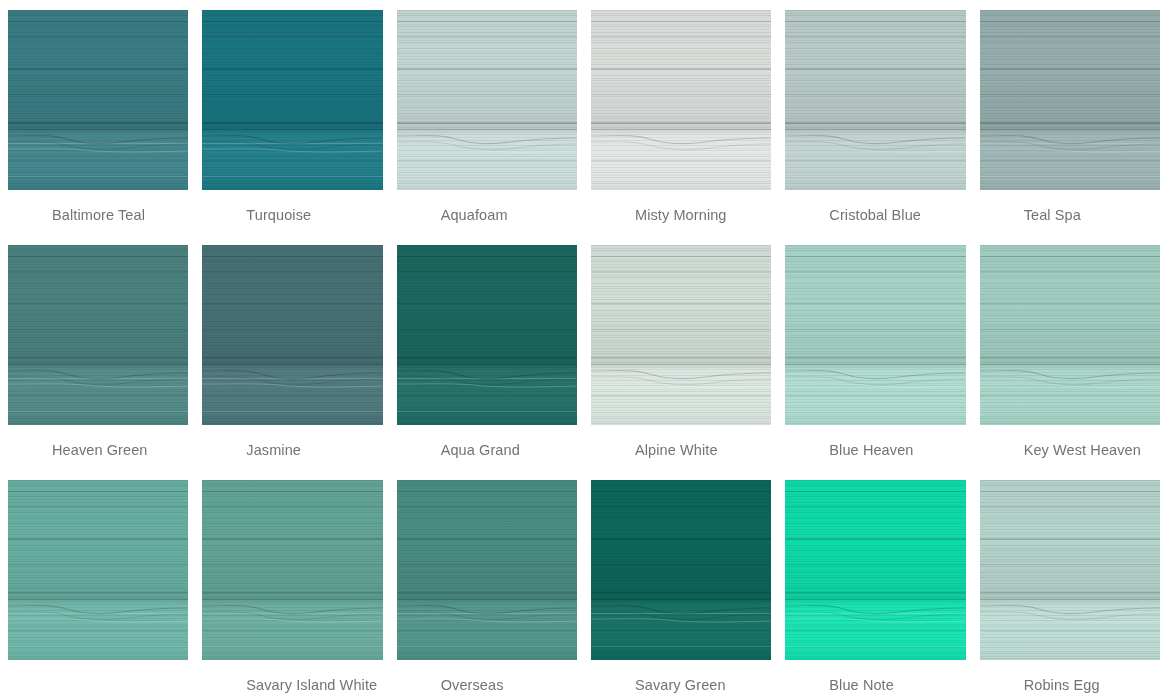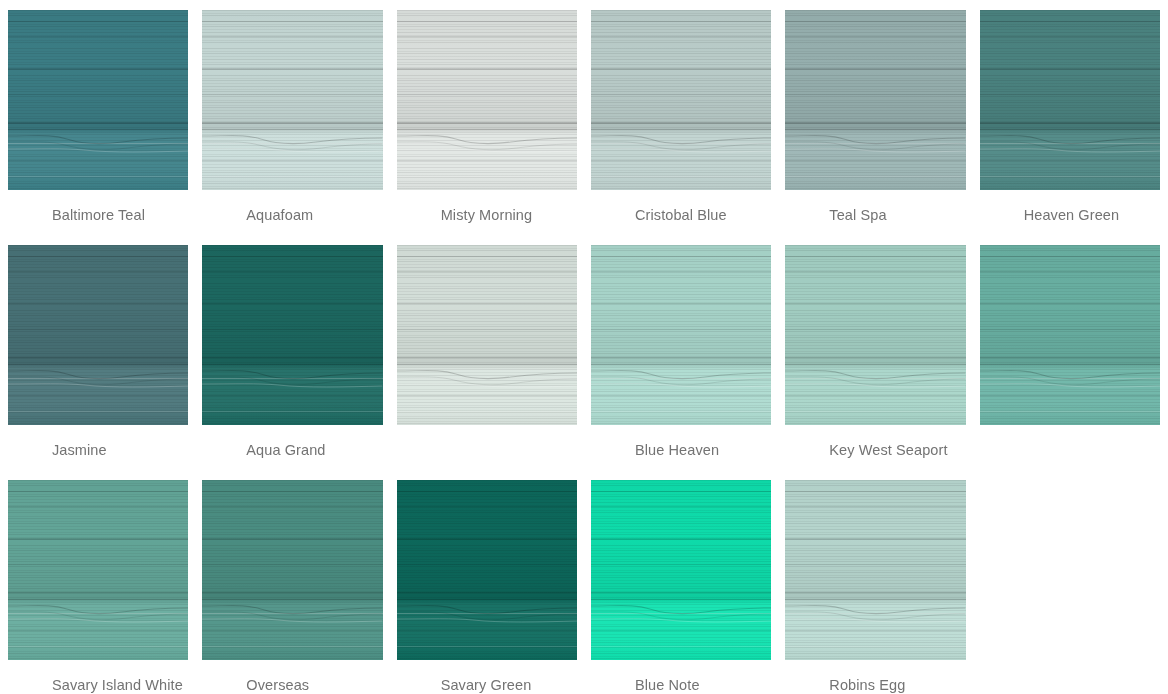--- a/index.html
+++ b/index.html
@@ -138,20 +138,35 @@
           <svg viewBox="0 0 190 26" preserveAspectRatio="none">
             <path d="M0 7 C 30 7, 45 5, 62 10 C 78 15, 96 16, 120 13 C 145 10, 170 9, 190 9" fill="none" stroke="rgba(0,0,0,0.38)" stroke-width="1.1"></path>
             <path d="M0 13 C 28 13, 44 12, 60 16 C 80 21, 100 22, 126 19 C 150 16, 172 15, 190 15" fill="none" stroke="rgba(0,0,0,0.22)" stroke-width="1"></path>
             <path d="M0 20 C 35 20, 58 19, 80 21 C 110 24, 150 23, 190 22" fill="none" stroke="rgba(255,255,255,0.45)" stroke-width="1"></path>
           </svg>
         </div>
       </div>
       <div class="swatch-label">Baltimore Teal</div>
     </div>
     <div class="swatch-cell">
+      <div class="swatch-chip" style="background-color: rgb(26, 122, 133);">
+        <div class="grain-band"></div>
+        <div class="grain-fine"></div>
+        <div class="grain-heavy"></div>
+        <div class="grain-knot">
+          <svg viewBox="0 0 190 26" preserveAspectRatio="none">
+            <path d="M0 7 C 30 7, 45 5, 62 10 C 78 15, 96 16, 120 13 C 145 10, 170 9, 190 9" fill="none" stroke="rgba(0,0,0,0.38)" stroke-width="1.1"></path>
+            <path d="M0 13 C 28 13, 44 12, 60 16 C 80 21, 100 22, 126 19 C 150 16, 172 15, 190 15" fill="none" stroke="rgba(0,0,0,0.22)" stroke-width="1"></path>
+            <path d="M0 20 C 35 20, 58 19, 80 21 C 110 24, 150 23, 190 22" fill="none" stroke="rgba(255,255,255,0.45)" stroke-width="1"></path>
+          </svg>
+        </div>
+      </div>
+      <div class="swatch-label">Turquoise</div>
+    </div>
+    <div class="swatch-cell">
       <div class="swatch-chip" style="background-color: rgb(203, 222, 219);">
         <div class="grain-band"></div>
         <div class="grain-fine"></div>
         <div class="grain-heavy"></div>
         <div class="grain-knot">
           <svg viewBox="0 0 190 26" preserveAspectRatio="none">
             <path d="M0 7 C 30 7, 45 5, 62 10 C 78 15, 96 16, 120 13 C 145 10, 170 9, 190 9" fill="none" stroke="rgba(0,0,0,0.38)" stroke-width="1.1"></path>
             <path d="M0 13 C 28 13, 44 12, 60 16 C 80 21, 100 22, 126 19 C 150 16, 172 15, 190 15" fill="none" stroke="rgba(0,0,0,0.22)" stroke-width="1"></path>
             <path d="M0 20 C 35 20, 58 19, 80 21 C 110 24, 150 23, 190 22" fill="none" stroke="rgba(255,255,255,0.45)" stroke-width="1"></path>
           </svg>
@@ -255,20 +270,21 @@
         <div class="grain-fine"></div>
         <div class="grain-heavy"></div>
         <div class="grain-knot">
           <svg viewBox="0 0 190 26" preserveAspectRatio="none">
             <path d="M0 7 C 30 7, 45 5, 62 10 C 78 15, 96 16, 120 13 C 145 10, 170 9, 190 9" fill="none" stroke="rgba(0,0,0,0.38)" stroke-width="1.1"></path>
             <path d="M0 13 C 28 13, 44 12, 60 16 C 80 21, 100 22, 126 19 C 150 16, 172 15, 190 15" fill="none" stroke="rgba(0,0,0,0.22)" stroke-width="1"></path>
             <path d="M0 20 C 35 20, 58 19, 80 21 C 110 24, 150 23, 190 22" fill="none" stroke="rgba(255,255,255,0.45)" stroke-width="1"></path>
           </svg>
         </div>
       </div>
+      <div class="swatch-label">Alpine White</div>
     </div>
     <div class="swatch-cell">
       <div class="swatch-chip" style="background-color: rgb(173, 219, 208);">
         <div class="grain-band"></div>
         <div class="grain-fine"></div>
         <div class="grain-heavy"></div>
         <div class="grain-knot">
           <svg viewBox="0 0 190 26" preserveAspectRatio="none">
             <path d="M0 7 C 30 7, 45 5, 62 10 C 78 15, 96 16, 120 13 C 145 10, 170 9, 190 9" fill="none" stroke="rgba(0,0,0,0.38)" stroke-width="1.1"></path>
             <path d="M0 13 C 28 13, 44 12, 60 16 C 80 21, 100 22, 126 19 C 150 16, 172 15, 190 15" fill="none" stroke="rgba(0,0,0,0.22)" stroke-width="1"></path>
@@ -284,21 +300,21 @@
         <div class="grain-fine"></div>
         <div class="grain-heavy"></div>
         <div class="grain-knot">
           <svg viewBox="0 0 190 26" preserveAspectRatio="none">
             <path d="M0 7 C 30 7, 45 5, 62 10 C 78 15, 96 16, 120 13 C 145 10, 170 9, 190 9" fill="none" stroke="rgba(0,0,0,0.38)" stroke-width="1.1"></path>
             <path d="M0 13 C 28 13, 44 12, 60 16 C 80 21, 100 22, 126 19 C 150 16, 172 15, 190 15" fill="none" stroke="rgba(0,0,0,0.22)" stroke-width="1"></path>
             <path d="M0 20 C 35 20, 58 19, 80 21 C 110 24, 150 23, 190 22" fill="none" stroke="rgba(255,255,255,0.45)" stroke-width="1"></path>
           </svg>
         </div>
       </div>
-      <div class="swatch-label">Key West Seaport</div>
+      <div class="swatch-label">Key West Heaven</div>
     </div>
     <div class="swatch-cell">
       <div class="swatch-chip" style="background-color: rgb(108, 181, 167);">
         <div class="grain-band"></div>
         <div class="grain-fine"></div>
         <div class="grain-heavy"></div>
         <div class="grain-knot">
           <svg viewBox="0 0 190 26" preserveAspectRatio="none">
             <path d="M0 7 C 30 7, 45 5, 62 10 C 78 15, 96 16, 120 13 C 145 10, 170 9, 190 9" fill="none" stroke="rgba(0,0,0,0.38)" stroke-width="1.1"></path>
             <path d="M0 13 C 28 13, 44 12, 60 16 C 80 21, 100 22, 126 19 C 150 16, 172 15, 190 15" fill="none" stroke="rgba(0,0,0,0.22)" stroke-width="1"></path>

